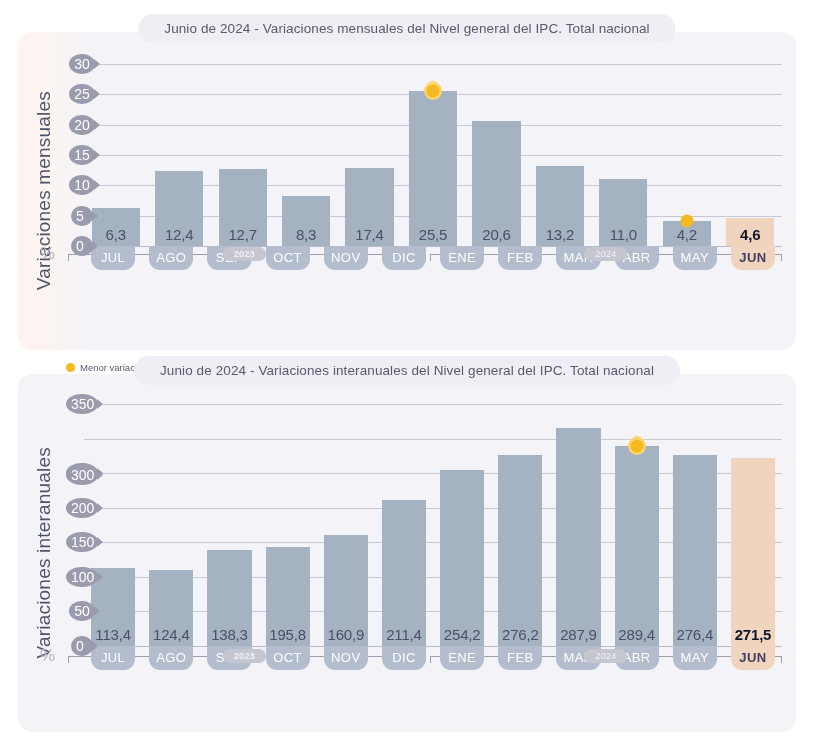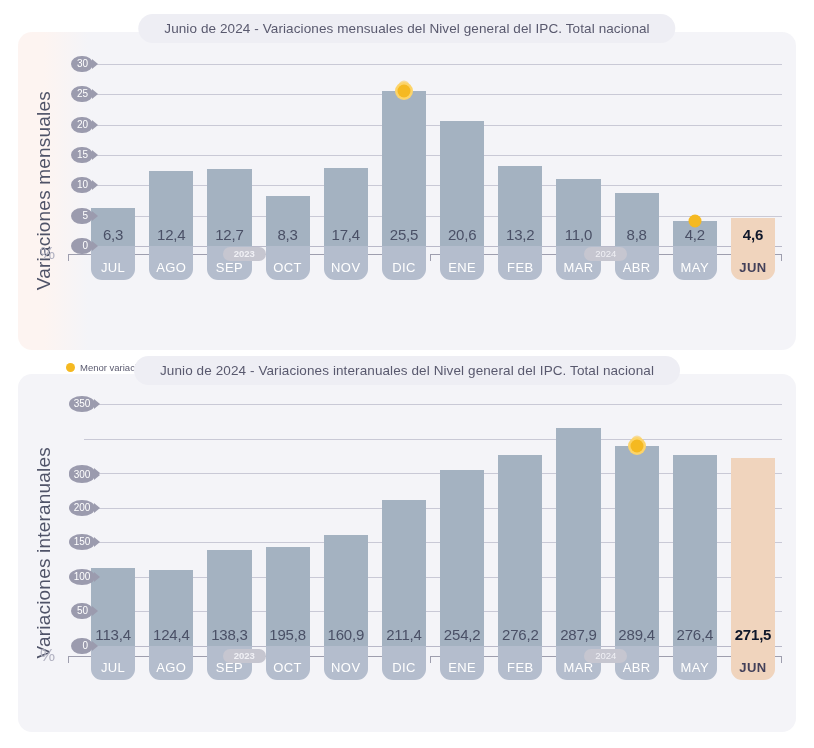--- a/index.html
+++ b/index.html
@@ -106,25 +106,25 @@
     height: 20px;
     display: flex;
     align-items: center;
     justify-content: center;
     z-index: 3;
   }
   .ytick .blob {
     position: relative;
     background: #9b9bae;
     color: #ffffff;
-    font-size: 10px;
+    font-size: 14px;
     border-radius: 50%/52%;
     padding: 3px 5px 3px 5px;
     min-width: 22px;
-    text-align: right;
+    text-align: left;
     line-height: 1;
   }
   .ytick .blob::after {
     content: "";
     position: absolute;
     right: -5px;
     top: 50%;
     transform: translateY(-50%);
     border-left: 6px solid #9b9bae;
     border-top: 5px solid transparent;
@@ -199,21 +199,21 @@
     flex: 1 1 0;
     display: flex;
     justify-content: center;
   }
   .month-pill {
     width: 76%;
     text-align: center;
     background: #b4bdcd;
     color: #ffffff;
     font-size: 13px;
-    padding: 14px 0 5px 0;
+    padding: 4px 0 5px 0;
     border-radius: 0 0 11px 11px;
     letter-spacing: .4px;
   }
   .month-pill.highlight {
     background: #f0d4bd;
     color: #43405a;
     font-weight: bold;
   }
 
   
@@ -399,25 +399,20 @@
               </div>
             </div>
             <div class="bar-cell">
               <div class="bar" style="height: 80.08px;">
                 <div class="bar-value">13,2</div>
               </div>
             </div>
             <div class="bar-cell">
               <div class="bar" style="height: 66.7333px;">
                 <div class="bar-value">11,0</div>
-              </div>
-            </div>
-            <div class="bar-cell">
-              <div class="bar" style="height: 53.3867px;">
-                <div class="bar-value">8,8</div>
               </div>
             </div>
             <div class="bar-cell">
               <div class="bar" style="height: 25.48px;">
                 <div class="bar-value">4,2</div>
                 <div class="marker menor"></div>
               </div>
             </div>
             <div class="bar-cell">
               <div class="bar highlight" style="height: 27.9067px;">

